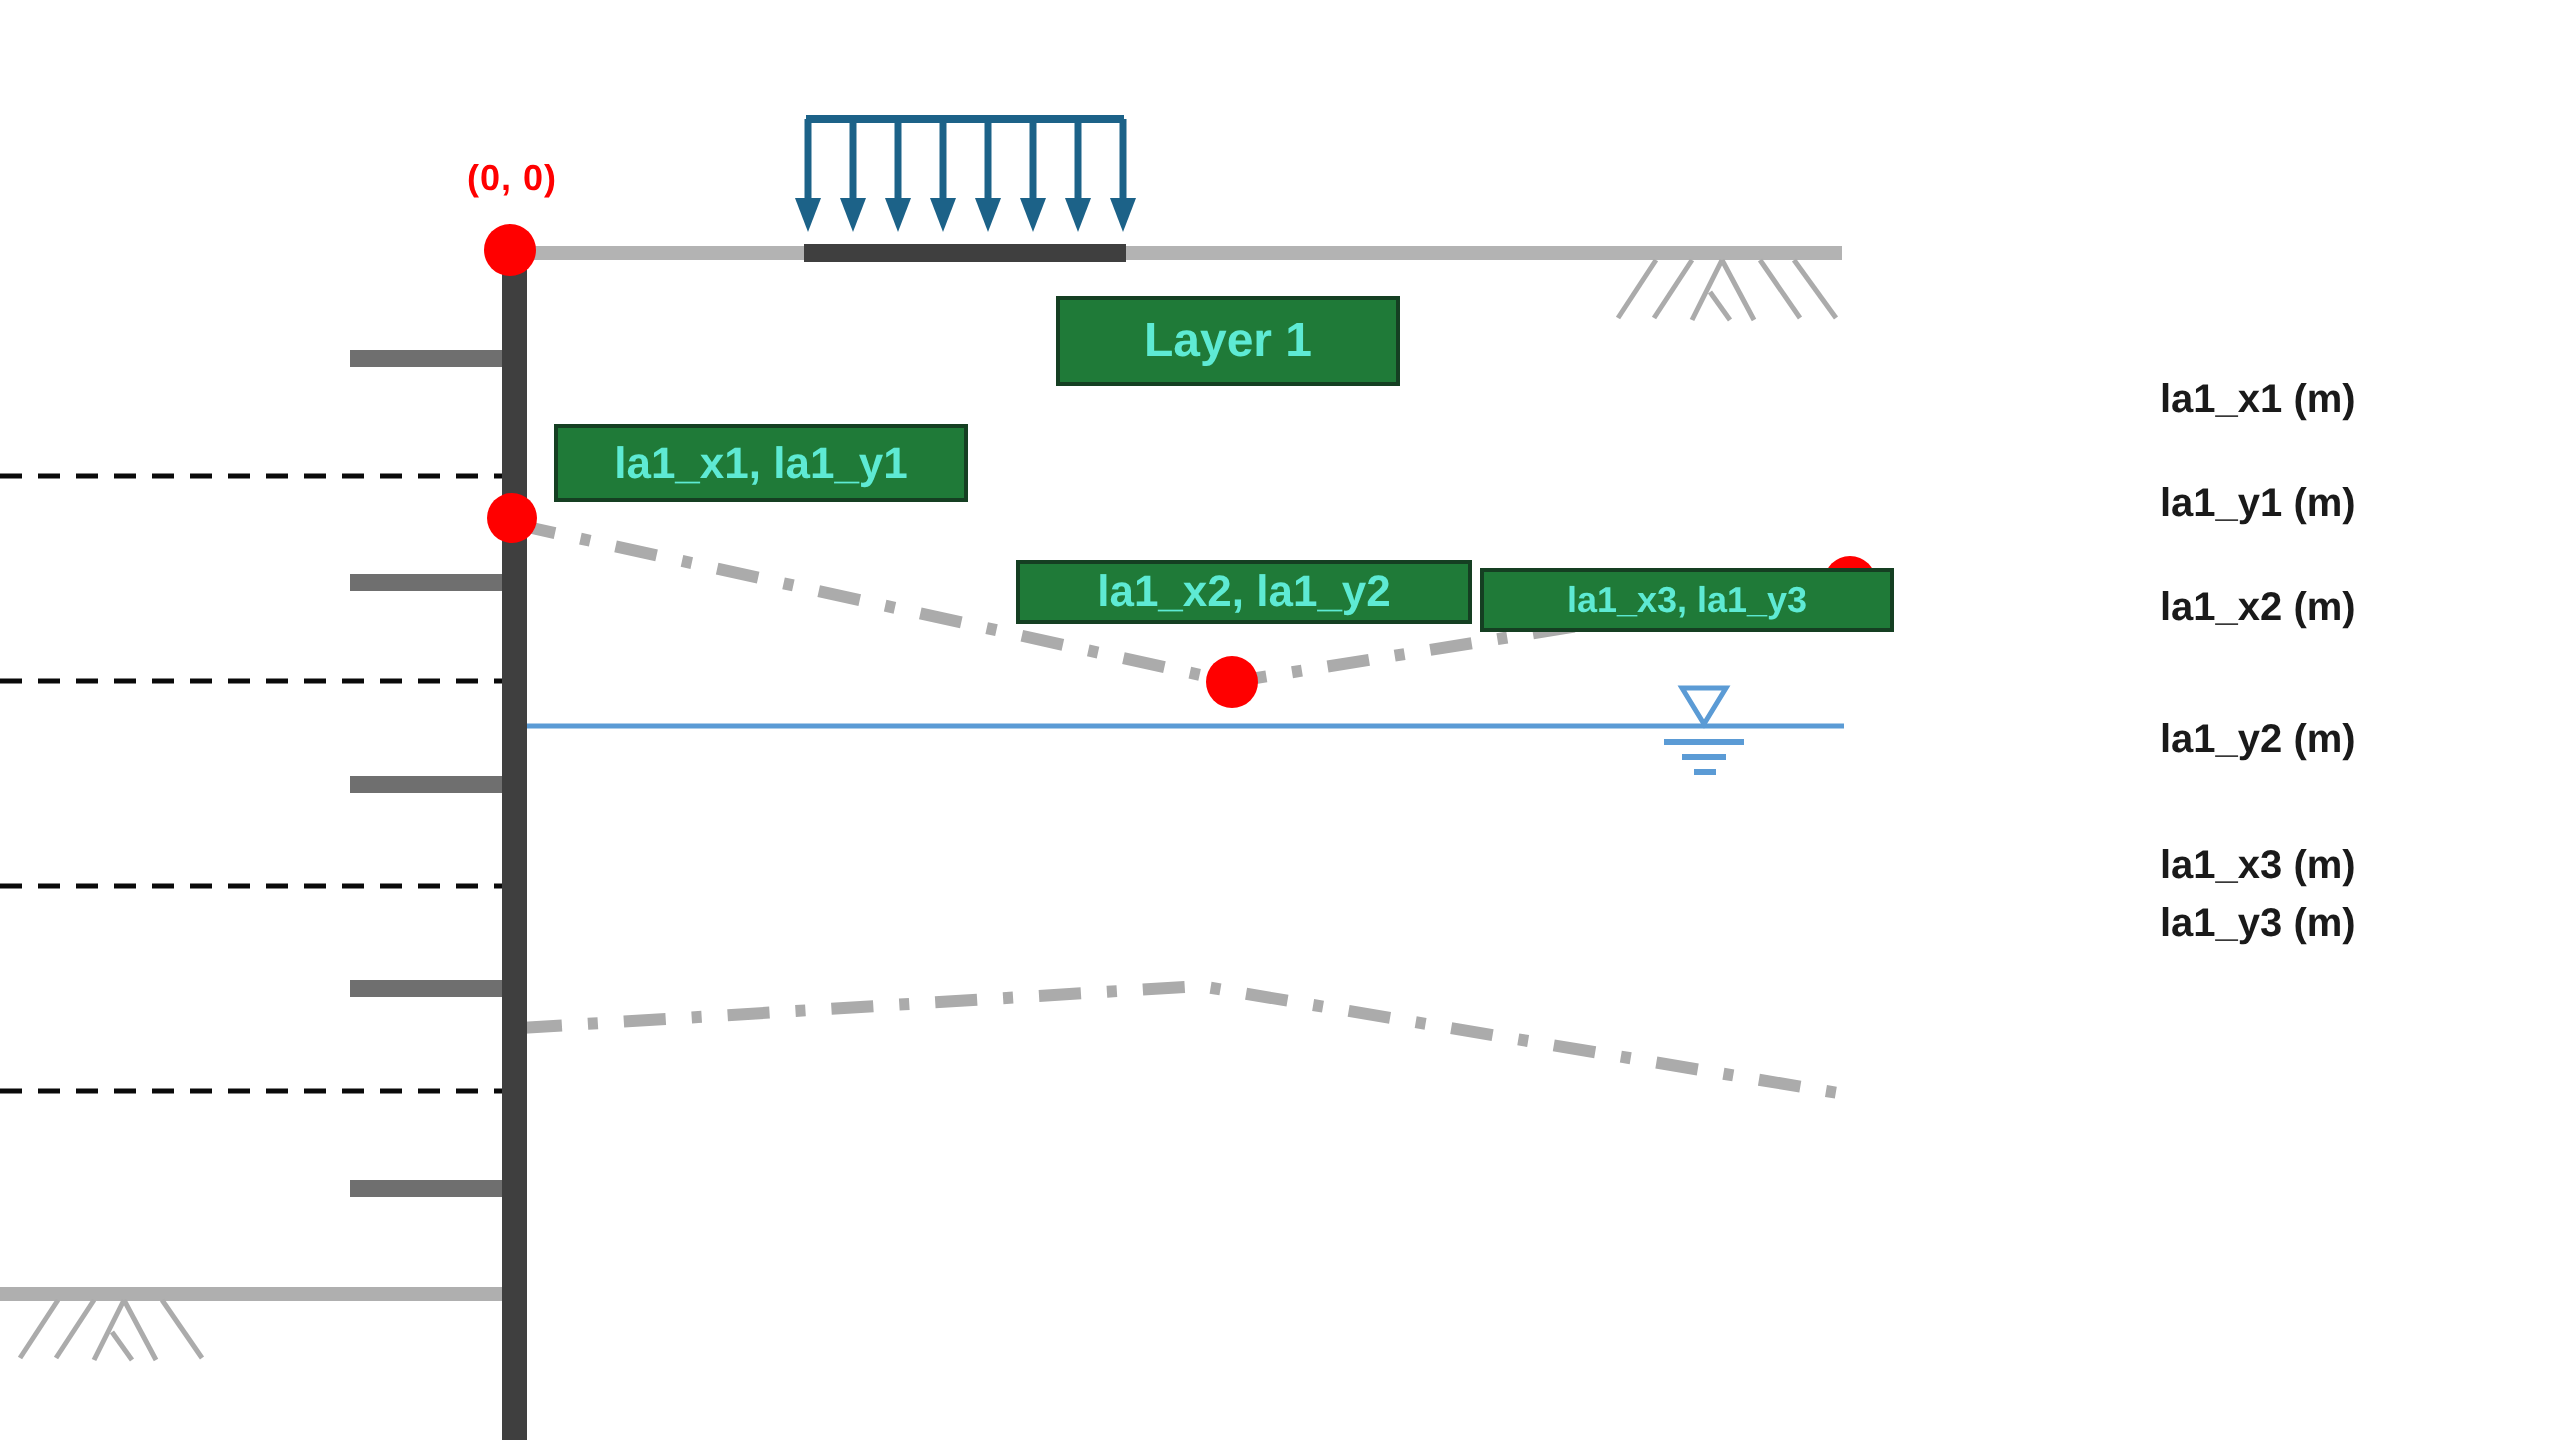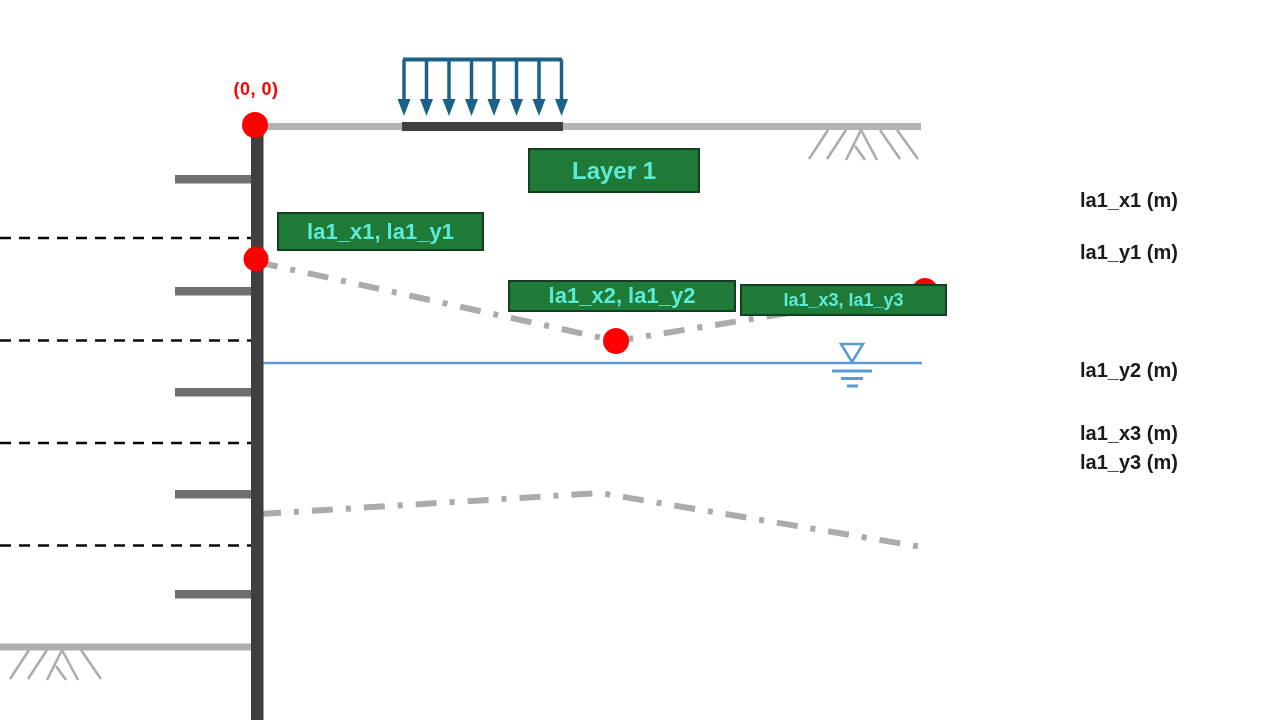--- a/index.html
+++ b/index.html
@@ -160,17 +160,18 @@
 
   <div class="origin-label">(0, 0)</div>
 
   <div class="green-box layer-box">Layer 1</div>
   <div class="green-box pt1-box">la1_x1, la1_y1</div>
   <div class="green-box pt2-box">la1_x2, la1_y2</div>
   <div class="green-box pt3-box">la1_x3, la1_y3</div>
 
   <div class="param param-0">la1_x1 (m)</div>
   <div class="param param-1">la1_y1 (m)</div>
+  <div class="param param-2">la1_x2 (m)</div>
   <div class="param param-3">la1_y2 (m)</div>
   <div class="param param-4">la1_x3 (m)</div>
   <div class="param param-5">la1_y3 (m)</div>
 
 </div>
 
 </body></html>

